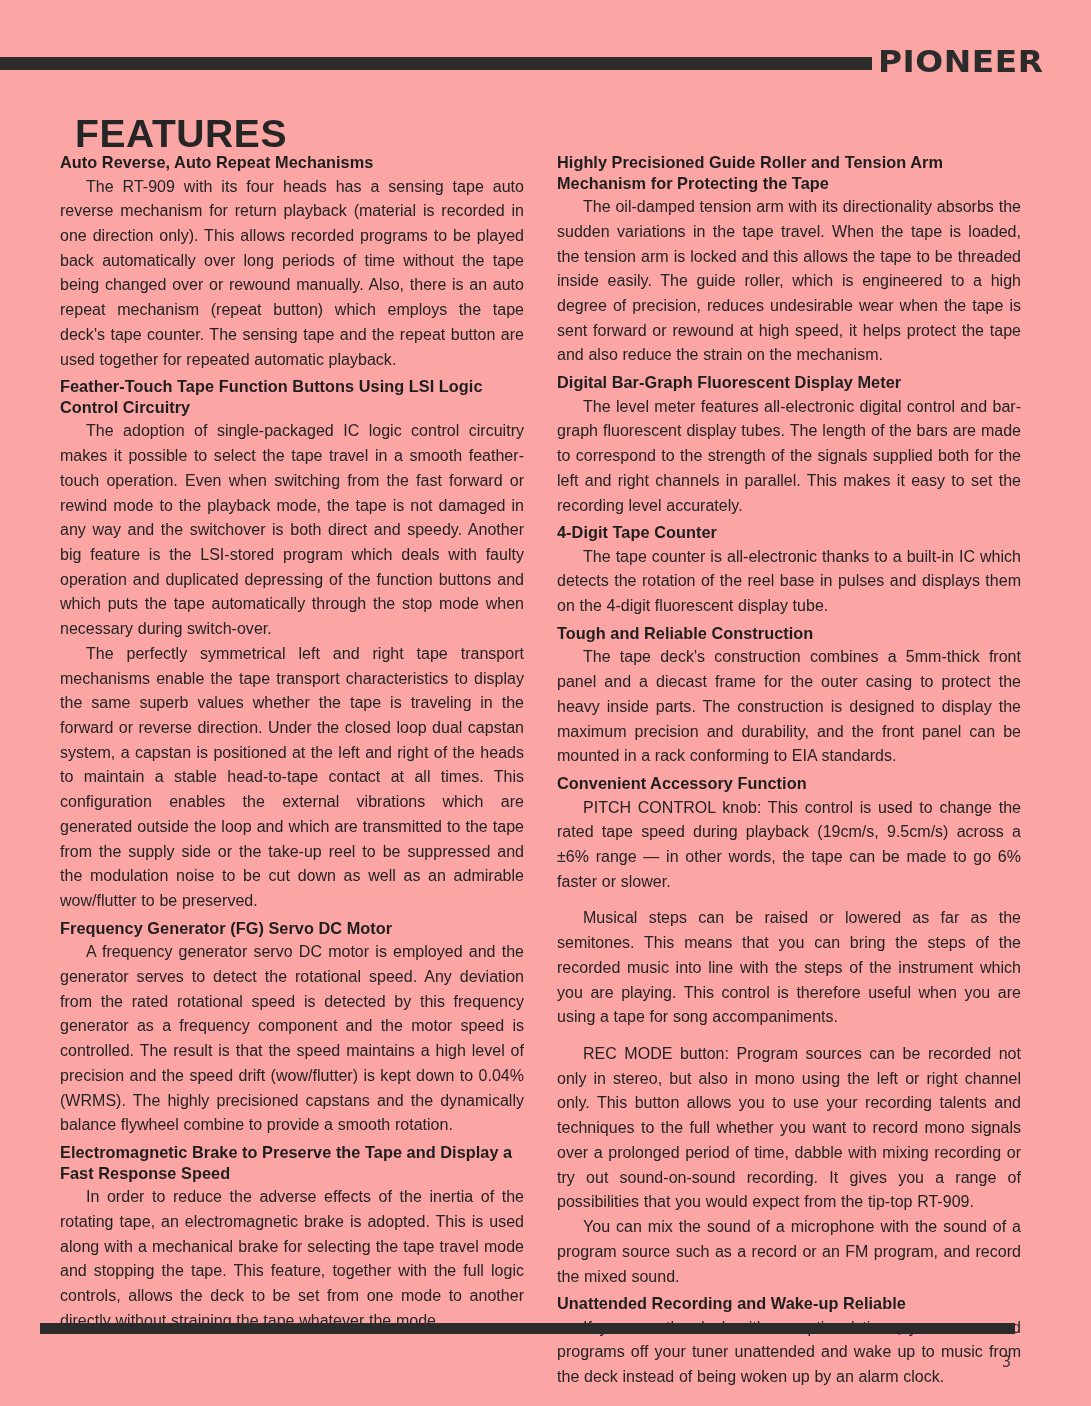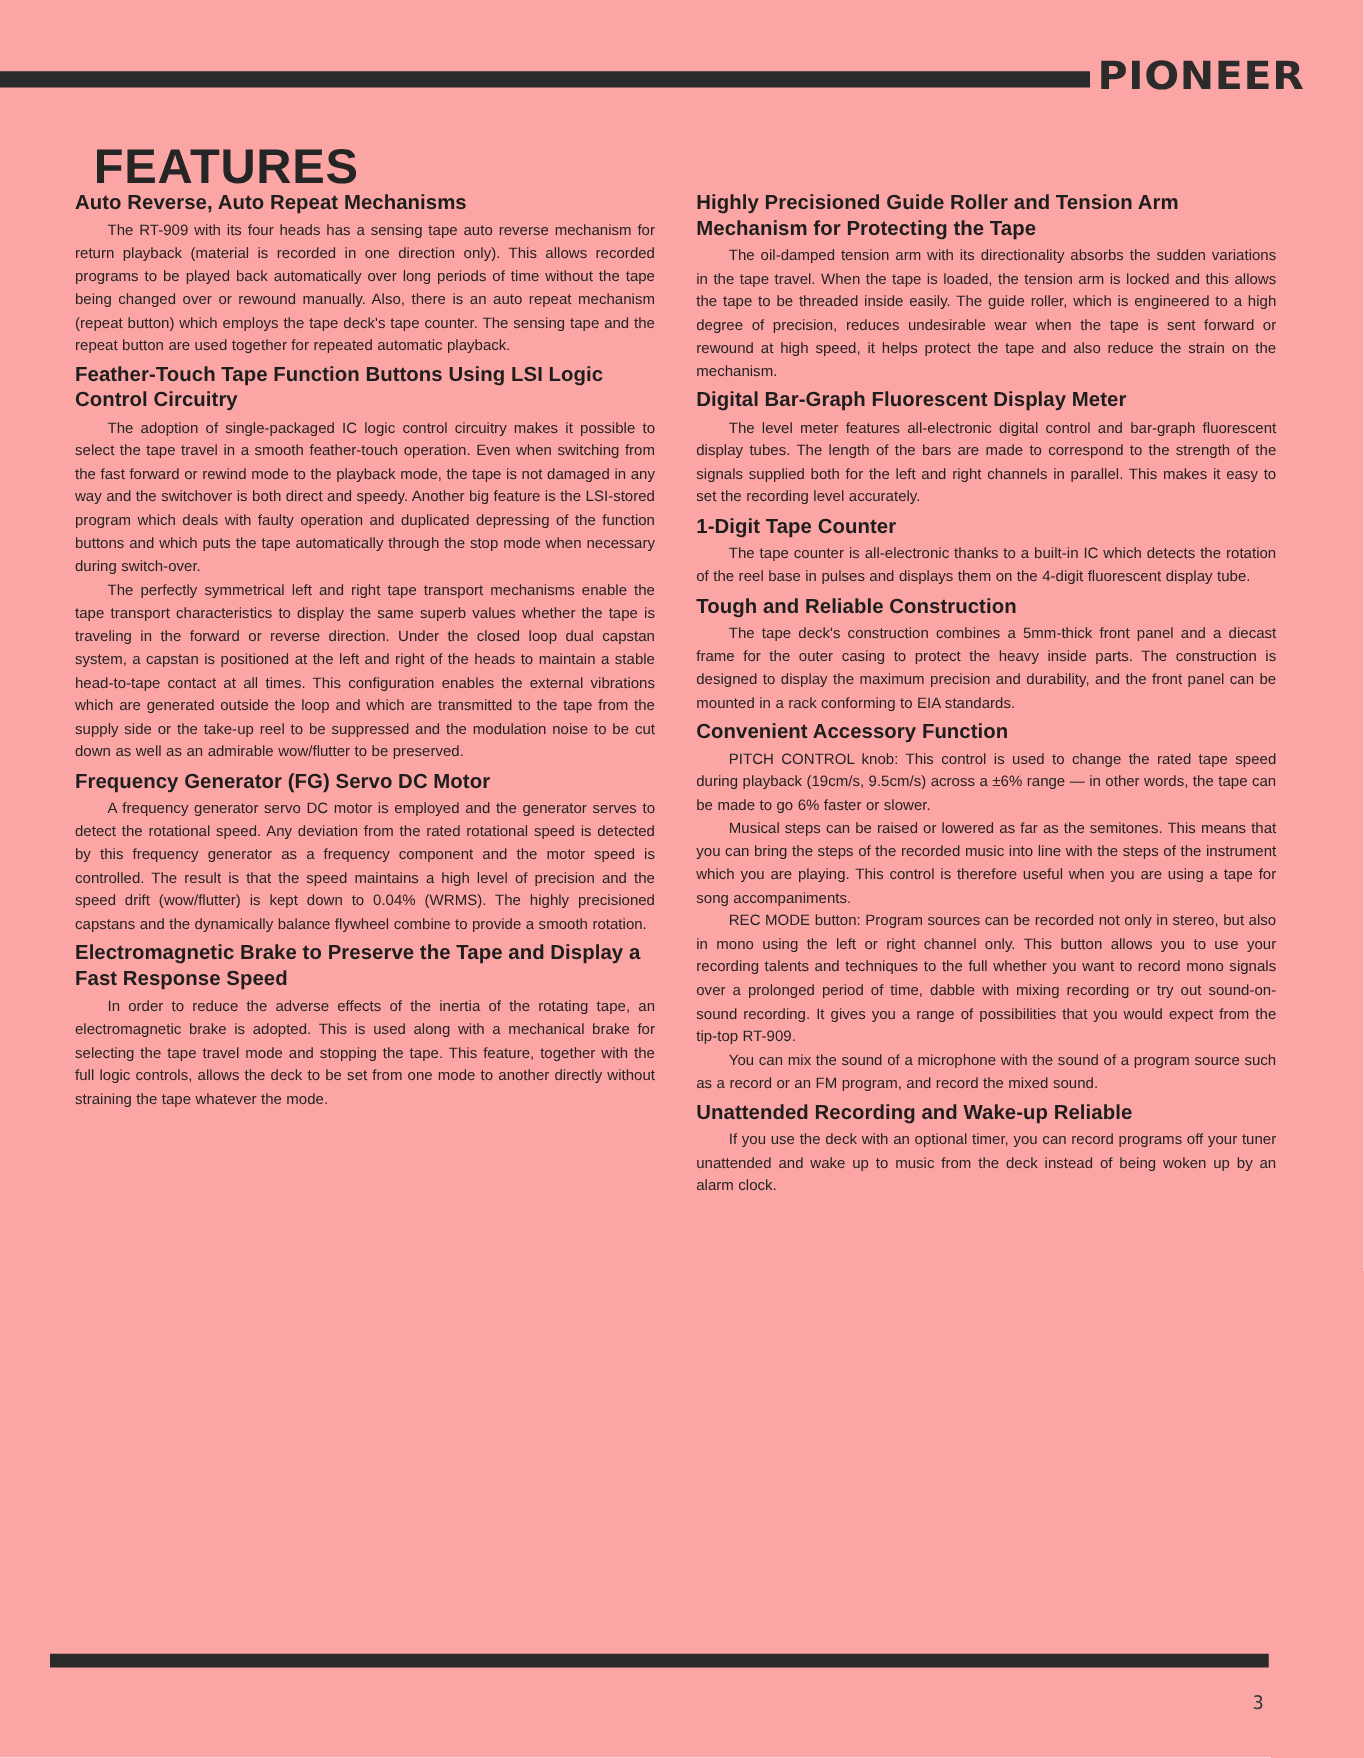--- a/index.html
+++ b/index.html
@@ -78,32 +78,32 @@
     color: #1e1e1e;
     letter-spacing: 0.05px;
     line-height: 1.26;
     margin: 0 0 2px 0;
   }
   .column > .section:not(:first-child) > h2.section-heading {
     margin-top: 4px;
   }
 
   p.body-text {
-    font-size: 12px;
+    font-size: 16px;
     line-height: 1.545;
     color: #232323;
     text-align: justify;
     text-justify: inter-word;
     margin: 0;
     text-indent: 26px;
     letter-spacing: 0.02px;
     word-spacing: 0.2px;
   }
   p.body-text + p.body-text {
-    margin-top: 0;
+    margin-top: 12px;
   }
 
   
   .footer-band {
     position: absolute;
     left: 40px;
     top: 1323px;
     width: 975px;
     height: 11px;
     background: #2b2b2b;
@@ -153,21 +153,21 @@
       <div class="column">
         <div class="section">
           <h2 class="section-heading">Highly Precisioned Guide Roller and Tension Arm Mechanism for Protecting the Tape</h2>
           <p class="body-text">The oil-damped tension arm with its directionality absorbs the sudden variations in the tape travel. When the tape is loaded, the tension arm is locked and this allows the tape to be threaded inside easily. The guide roller, which is engineered to a high degree of precision, reduces undesirable wear when the tape is sent forward or rewound at high speed, it helps protect the tape and also reduce the strain on the mechanism.</p>
         </div>
         <div class="section">
           <h2 class="section-heading">Digital Bar-Graph Fluorescent Display Meter</h2>
           <p class="body-text">The level meter features all-electronic digital control and bar-graph fluorescent display tubes. The length of the bars are made to correspond to the strength of the signals supplied both for the left and right channels in parallel. This makes it easy to set the recording level accurately.</p>
         </div>
         <div class="section">
-          <h2 class="section-heading">1-Digit Tape Counter</h2>
+          <h2 class="section-heading">4-Digit Tape Counter</h2>
           <p class="body-text">The tape counter is all-electronic thanks to a built-in IC which detects the rotation of the reel base in pulses and displays them on the 4-digit fluorescent display tube.</p>
         </div>
         <div class="section">
           <h2 class="section-heading">Tough and Reliable Construction</h2>
           <p class="body-text">The tape deck's construction combines a 5mm-thick front panel and a diecast frame for the outer casing to protect the heavy inside parts. The construction is designed to display the maximum precision and durability, and the front panel can be mounted in a rack conforming to EIA standards.</p>
         </div>
         <div class="section">
           <h2 class="section-heading">Convenient Accessory Function</h2>
           <p class="body-text">PITCH CONTROL knob: This control is used to change the rated tape speed during playback (19cm/s, 9.5cm/s) across a ±6% range — in other words, the tape can be made to go 6% faster or slower.</p>
           <p class="body-text">Musical steps can be raised or lowered as far as the semitones. This means that you can bring the steps of the recorded music into line with the steps of the instrument which you are playing. This control is therefore useful when you are using a tape for song accompaniments.</p>

